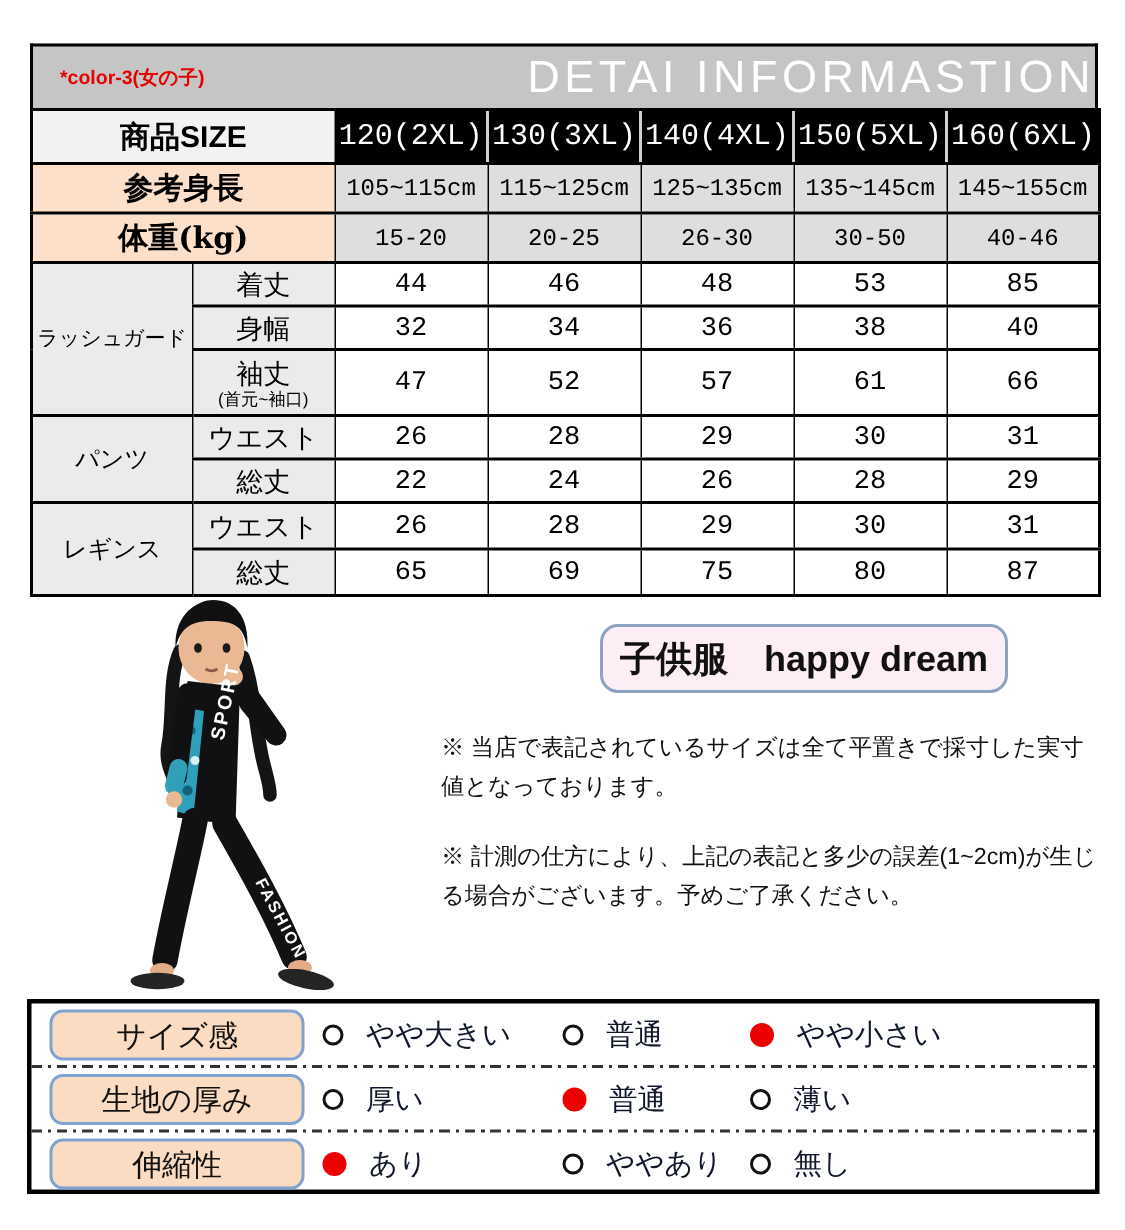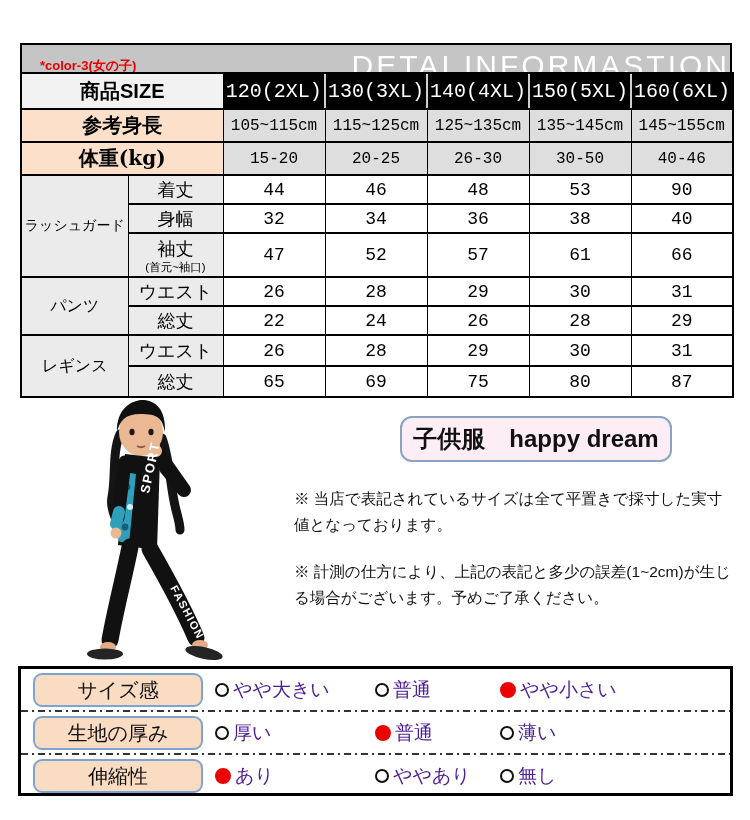--- a/index.html
+++ b/index.html
@@ -1,20 +1,20 @@
 <!DOCTYPE html>
 <html><head>
 <meta charset="utf-8">
 <style>
   * { margin:0; padding:0; box-sizing:border-box; }
   body { background:#fff; font-family:"Liberation Sans", sans-serif; }
   #canvas { position:relative; width:750px; height:820px; background:#fff; overflow:hidden; }
 
   
-  .band { position:absolute; left:20px; top:43px; width:712px; height:44px;
+  .band { position:absolute; left:20px; top:29px; width:712px; height:44px;
           background:#c5c5c5; border:2px solid #000; border-bottom:none; }
   .band-title { position:absolute; left:0; right:0; top:4px; text-align:right;
           color:#fff; font-size:30px; letter-spacing:3px; font-family:"Liberation Sans",sans-serif; }
   .band-note { position:absolute; left:18px; top:12px; color:#e60000; font-size:13px; font-weight:bold; }
 
   
   table.size { position:absolute; left:20px; top:72px; width:712px;
           border-collapse:collapse; table-layout:fixed; background:#fff;border-radius:30px; }
   table.size td { border:solid #000; border-width:2px 1px; text-align:center; vertical-align:middle;
           overflow:hidden; padding:0; }
@@ -49,22 +49,22 @@
   .feel { position:absolute; left:18px; top:666px; width:715px; height:130px;
           border:3px solid #000; background:#fff; }
   .feel-row { position:absolute; left:0; width:100%; height:41px; }
   .feel-row.r0{ top:0;padding-left:24px; } .feel-row.r1{ top:43px; } .feel-row.r2{ top:86px; }
   .divider { position:absolute; left:0; right:0; height:2px;
           background:repeating-linear-gradient(90deg,#333 0 7px,transparent 7px 11px,#333 11px 13px,transparent 13px 17px); }
   .divider.d1{ top:41px; } .divider.d2{ top:84px; }
   .feel-label { position:absolute; left:12px; top:4px; width:170px; height:34px;
           background:#fadcc2; border:2px solid #7fa3d1; border-radius:9px;
           display:flex; align-items:center; justify-content:center; font-size:20px; color:#111; }
-  .opt { position:absolute; top:0; height:41px; display:flex; align-items:center; gap:4px;
-          font-size:19px; color:#4c1d95;text-align:right; }
+  .opt { position:absolute; top:0; height:41px; display:flex; align-items:center; gap:15px;
+          font-size:19px; color:#0f172a;text-align:right; }
   .opt.c0{ left:194px; } .opt.c1{ left:354px; } .opt.c2{ left:479px; }
   .dot { width:14px; height:14px; border-radius:50%; border:2px solid #111; background:#fff; flex:none; }
   .dot.selected { background:#ec0101; border-color:#ec0101; width:16px; height:16px; }
 
   
   .photo { position:absolute; left:28px; top:392px; width:258px; height:272px; }
 </style>
 </head>
 <body>
 
@@ -110,21 +110,21 @@
       <td class="grayval">30-50</td>
       <td class="grayval">40-46</td>
     </tr>
     <tr class="h29">
       <td rowspan="3" class="glabel small">ラッシュガード</td>
       <td class="sublabel">着丈</td>
       <td class="val">44</td>
       <td class="val">46</td>
       <td class="val">48</td>
       <td class="val">53</td>
-      <td class="val">90</td>
+      <td class="val">85</td>
     </tr>
     <tr class="h29">
       <td class="sublabel">身幅</td>
       <td class="val">32</td>
       <td class="val">34</td>
       <td class="val">36</td>
       <td class="val">38</td>
       <td class="val">40</td>
     </tr>
     <tr class="h44">

